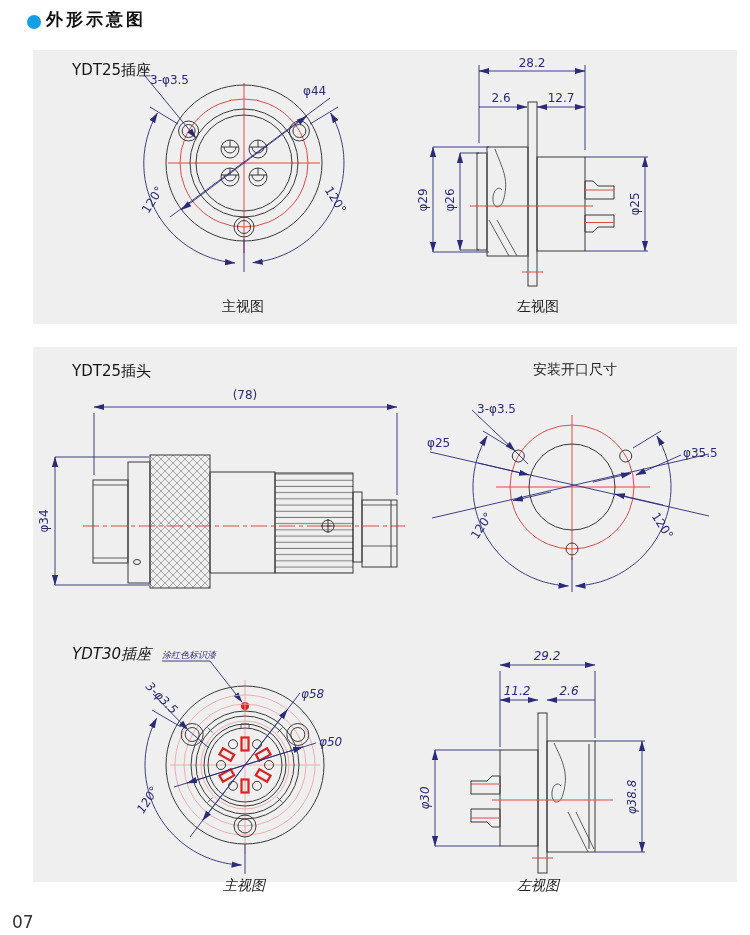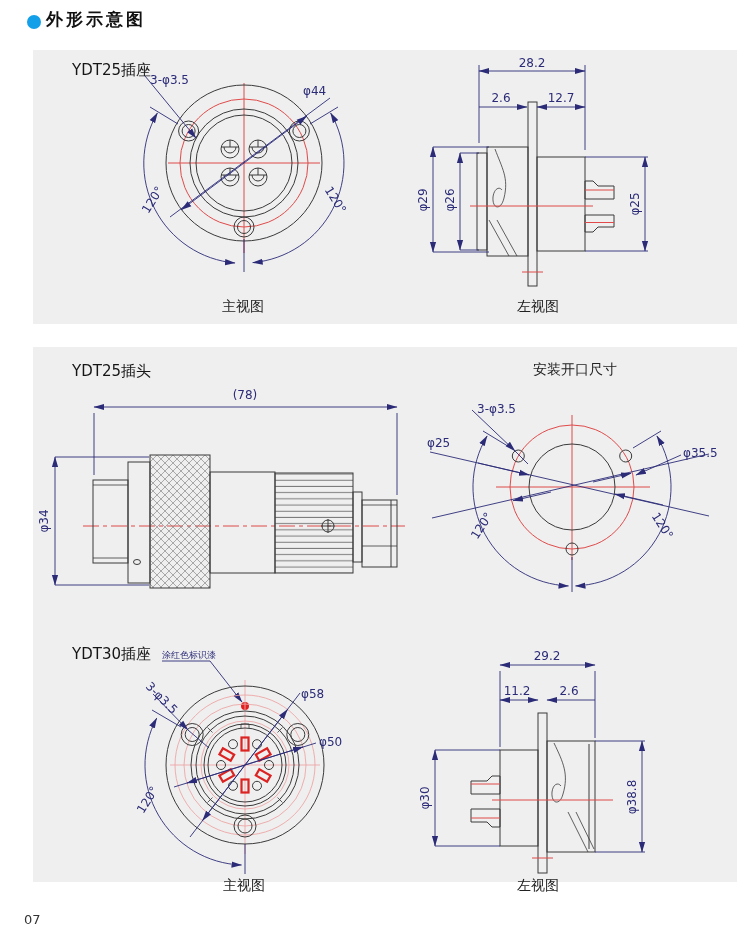--- a/index.html
+++ b/index.html
@@ -3,23 +3,23 @@
 <meta charset="utf-8">
 <style>
   html,body{margin:0;padding:0;background:#fff;}
   .page{position:relative;width:750px;height:935px;background:#ffffff;overflow:hidden;
         font-family:"DejaVu Sans","Liberation Sans",sans-serif;}
   .hdr-bullet{position:absolute;left:27px;top:15px;width:14px;height:14px;border-radius:50%;background:#14a0e8;}
   .hdr-title{position:absolute;left:46px;top:8px;font-size:17px;font-weight:bold;color:#111;letter-spacing:3px;}
   .panel{position:absolute;left:33px;width:704px;background:#efefef;}
   #p1{top:50px;height:274px;}
   #p2{top:347px;height:312px;}
-  #p3{top:632px;height:250px;}
+  #p3{top:632px;height:250px;font-style:italic;}
   .panel svg{position:absolute;left:0;top:0;}
-  .pagenum{position:absolute;left:24px;top:912px;font-size:13px;color:#333;}
+  .pagenum{position:absolute;left:12px;top:912px;font-size:17px;color:#333;}
   
   .k{stroke:#3a3a3a;fill:none;stroke-width:1;}
   .kt{stroke:#3a3a3a;fill:none;stroke-width:.8;}
   .d{stroke:#2b2b78;fill:none;stroke-width:.9;}
   .r{stroke:#e04a4a;fill:none;stroke-width:1;}
   .lr{stroke:#eda6a6;fill:none;stroke-width:.9;}
   .rc{stroke:#dd2222;fill:none;stroke-width:2.2;}
   text{font-family:"DejaVu Sans","Liberation Sans",sans-serif;}
   .dt{font-size:12px;fill:#2b2b78;stroke:none;}
   .cnL{font-size:15px;fill:#151515;stroke:none;}

